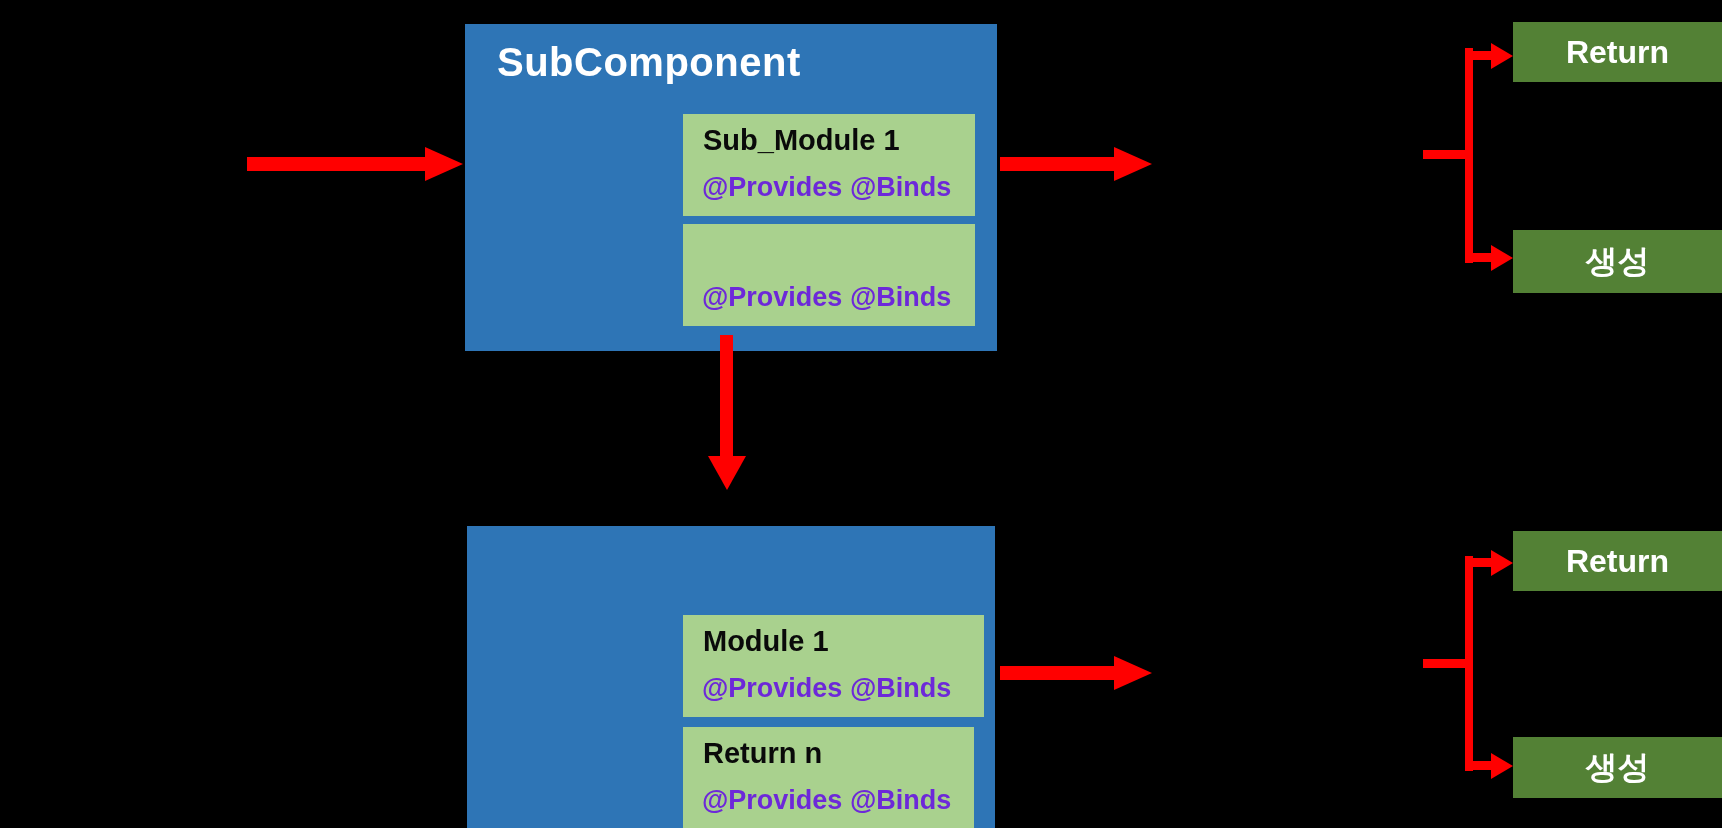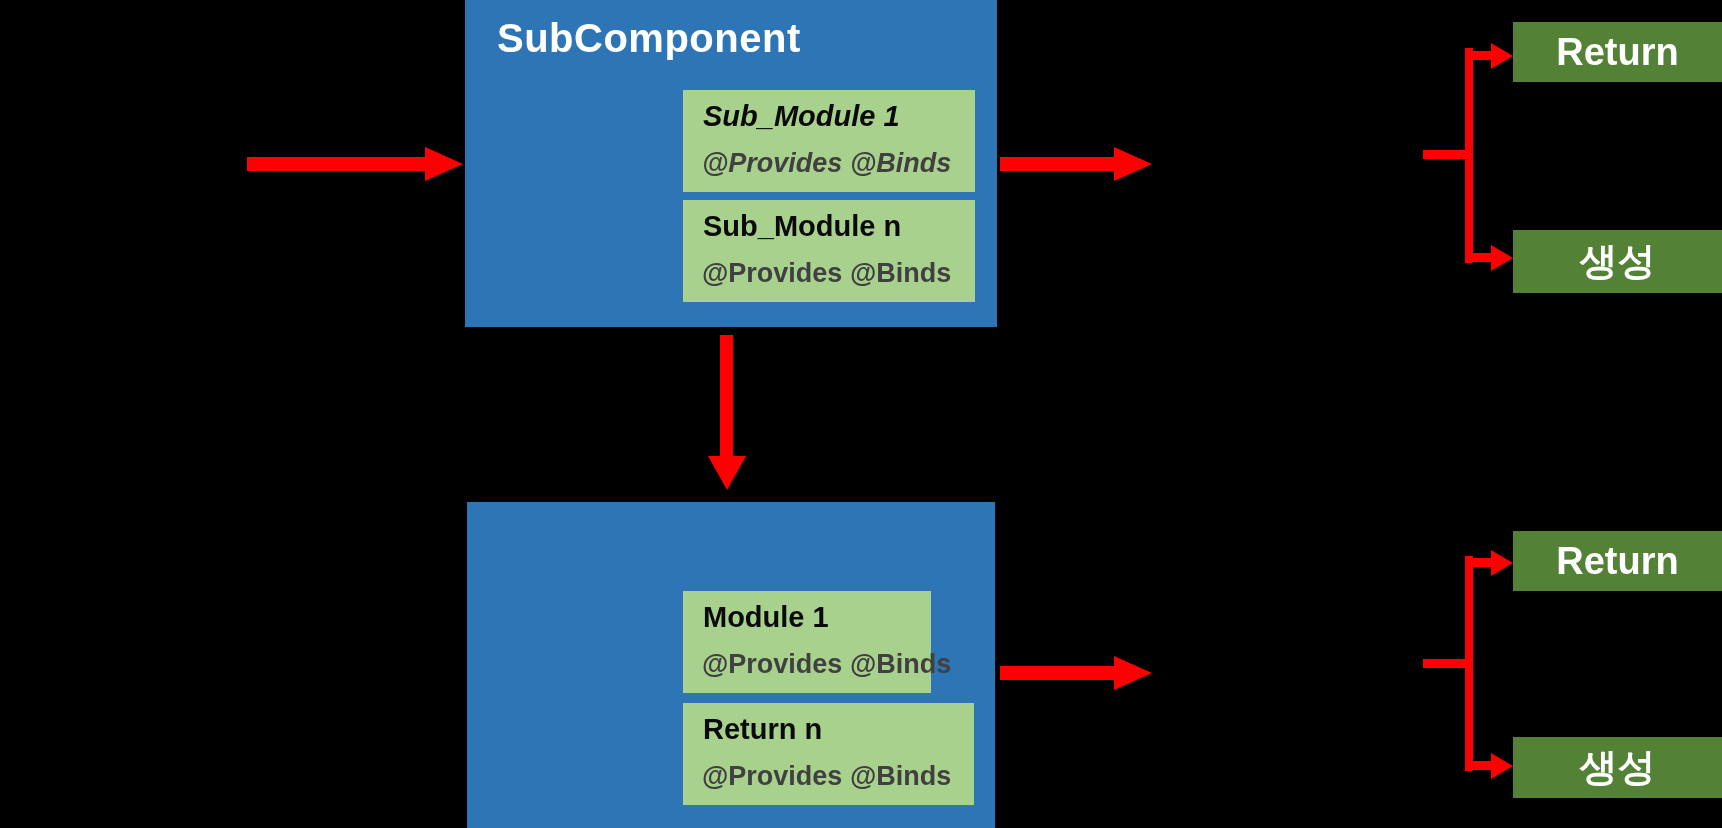--- a/index.html
+++ b/index.html
@@ -10,39 +10,39 @@
     --red:#FF0000;
   }
   *{margin:0;padding:0;box-sizing:border-box;}
   html,body{background:var(--bg);}
   body{
     width:1722px;height:828px;position:relative;overflow:hidden;
     font-family:"Liberation Sans","DejaVu Sans",sans-serif;
   }
   .abs{position:absolute;}
   
-  .component{background:var(--blue);}
+  .component{background:var(--blue);margin-top:24px;}
   .component-title{
     position:absolute;color:#fff;font-weight:bold;font-size:40px;
     letter-spacing:0.5px;white-space:nowrap;
   }
   
   .module{background:var(--lgreen);position:absolute;}
   .module-name{
     position:absolute;left:20px;top:10px;color:#0a0a0a;
     font-weight:bold;font-size:29px;white-space:nowrap;
   }
   .module-annot{
-    position:absolute;left:19px;top:58px;color:#404040;
+    position:absolute;left:19px;top:58px;color:#6d28d9;
     font-weight:bold;font-size:27px;white-space:nowrap;
   }
   
   .result{
     background:var(--dgreen);position:absolute;color:#fff;
-    font-weight:bold;font-size:38px;text-align:center;
+    font-weight:bold;font-size:32px;text-align:center;
     display:flex;align-items:center;justify-content:center;white-space:nowrap;
   }
   
   .shaft{background:var(--red);position:absolute;}
   .head-right{
     position:absolute;width:0;height:0;
     border-top:17px solid transparent;border-bottom:17px solid transparent;
     border-left:38px solid var(--red);
   }
   .head-right.small{
@@ -53,34 +53,33 @@
     border-left:19px solid transparent;border-right:19px solid transparent;
     border-top:34px solid var(--red);
   }
 </style>
 </head>
 <body>
 
 <div class="abs component" style="left:465px;top:0;width:532px;height:327px;">
   <div class="component-title" style="left:32px;top:16px;">SubComponent</div>
 
-  <div class="module" style="left:218px;top:90px;width:292px;height:102px;font-style:italic;">
+  <div class="module" style="left:218px;top:90px;width:292px;height:102px;">
     <div class="module-name">Sub_Module 1</div>
     <div class="module-annot">@Provides @Binds</div>
   </div>
 
   <div class="module" style="left:218px;top:200px;width:292px;height:102px;">
-    <div class="module-name">Sub_Module n</div>
     <div class="module-annot">@Provides @Binds</div>
   </div>
 </div>
 
 <div class="abs component" style="left:467px;top:502px;width:528px;height:326px;">
 
-  <div class="module" style="left:216px;top:89px;width:248px;height:102px;">
+  <div class="module" style="left:216px;top:89px;width:301px;height:102px;">
     <div class="module-name">Module 1</div>
     <div class="module-annot">@Provides @Binds</div>
   </div>
 
   <div class="module" style="left:216px;top:201px;width:291px;height:102px;">
     <div class="module-name">Return n</div>
     <div class="module-annot">@Provides @Binds</div>
   </div>
 </div>
 

